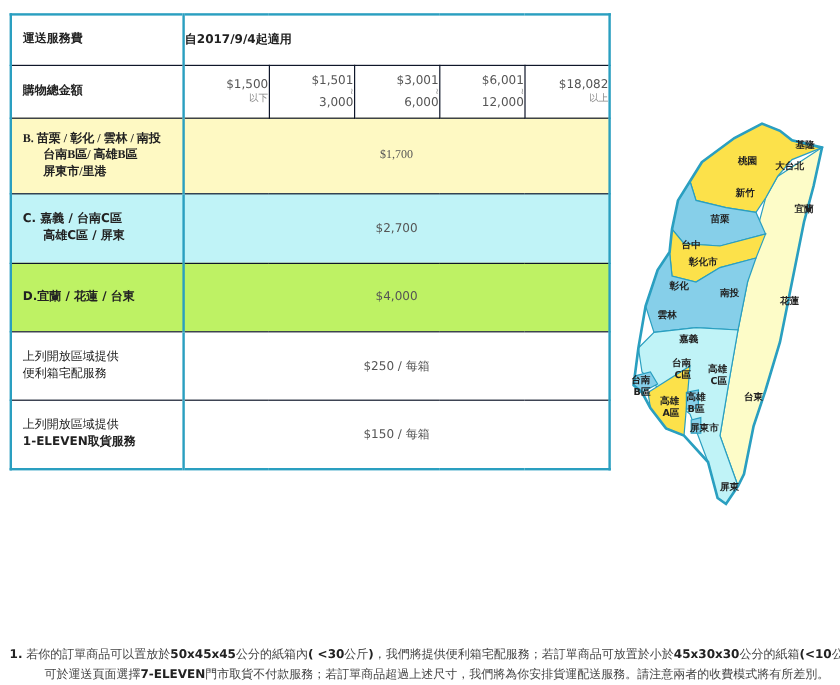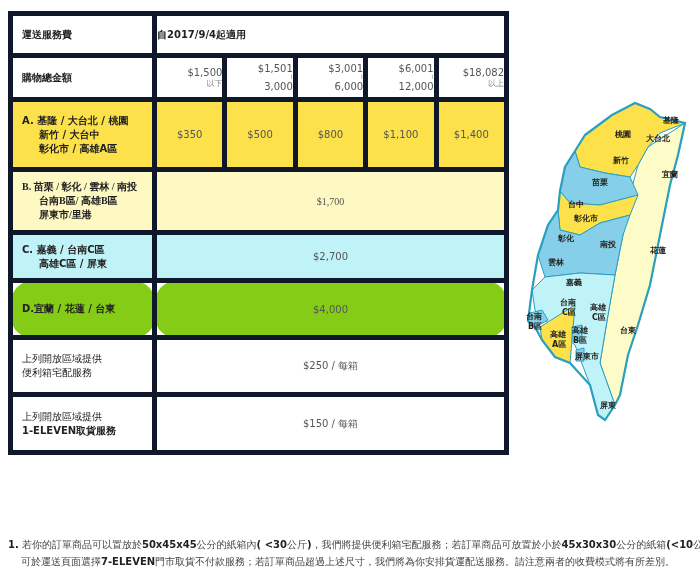--- a/index.html
+++ b/index.html
@@ -1,29 +1,29 @@
 <!DOCTYPE html>
 <html><head>
 <meta charset="utf-8">
 <style>
   * { box-sizing: border-box; margin: 0; padding: 0; }
   body { width: 700px; height: 571px; background: #ffffff; position: relative; overflow: hidden;
          font-family: "DejaVu Sans", "Liberation Sans", sans-serif; color: #222; }
   .tbl { position: absolute; left: 8px; top: 11px; width: 501px; border: 2px solid #2a9fc0; border-collapse: collapse; table-layout: fixed; }
-  .tbl td { border: 5px solid #0f172a; font-size: 10px; vertical-align: middle; }
+  .tbl td { border: 1px solid #0f172a; font-size: 10px; vertical-align: middle; }
   .tbl td.lbl { width: 144px; padding-left: 9px; font-weight: bold; font-size: 10px; line-height: 14px; border-right: 2px solid #2a9fc0; }
   .tbl td.val { text-align: center; color: #555; font-size: 10px; }
   .hdr-date { font-weight: bold; font-size: 12px; color: #222; }
   .amt { text-align: right; color: #555; font-size: 10px; line-height: 11px; }
   .amt .sub { font-size: 8px; color: #888; display: block; }
   .amt .tilde { font-size: 7px; color: #888; display: block; line-height: 7px; }
   .row-a td { background: #fce14a; }
   .row-b td { background: #fef9c3; font-family: Liberation Serif, serif; }
   .row-c td { background: #c0f3f7; }
-  .row-d td { background: #84cc16; border-radius: 21px; }
+  .row-d td { background: #bef264; }
   .zone-letter { font-weight: bold; }
   .indent { padding-left: 17px; display: block; }
   .note { position: absolute; left: 8px; font-size: 10px; color: #444; white-space: nowrap; }
   .note b { color: #222; }
   .map { position: absolute; left: 520px; top: 95px; width: 180px; height: 350px; }
   .map text { font-size: 8px; font-weight: bold; fill: #222; font-family: "DejaVu Sans", sans-serif; }
 </style>
 </head>
 <body>
 
@@ -34,41 +34,29 @@
     <td colspan="5" class="hdr-date">自2017/9/4起適用</td>
   </tr>
   <tr style="height:44px">
     <td class="lbl">購物總金額</td>
     <td class="amt"><span>$1,500</span><span class="sub">以下</span></td>
     <td class="amt"><span>$1,501</span><span class="tilde">≀</span><span style="display:block">3,000</span></td>
     <td class="amt"><span>$3,001</span><span class="tilde">≀</span><span style="display:block">6,000</span></td>
     <td class="amt"><span>$6,001</span><span class="tilde">≀</span><span style="display:block">12,000</span></td>
     <td class="amt"><span>$18,082</span><span class="sub">以上</span></td>
   </tr>
-  <tr class="row-a" style="height:70px">
-    <td class="lbl">
-      <span class="zone-letter">A.</span> <span>基隆 / 大台北 / 桃園</span>
-      <span class="indent">新竹 / 大台中</span>
-      <span class="indent">彰化市 / 高雄A區</span>
-    </td>
-    <td class="val">$350</td>
-    <td class="val">$500</td>
-    <td class="val">$800</td>
-    <td class="val">$1,100</td>
-    <td class="val">$1,400</td>
-  </tr>
   <tr class="row-b" style="height:63px">
     <td class="lbl">
       <span class="zone-letter">B.</span> <span>苗栗 / 彰化 / 雲林 / 南投</span>
       <span class="indent">台南B區/ 高雄B區</span>
       <span class="indent">屏東市/里港</span>
     </td>
     <td colspan="5" class="val">$1,700</td>
   </tr>
-  <tr class="row-c" style="height:48px">
+  <tr class="row-c" style="height:58px">
     <td class="lbl">
       <span class="zone-letter">C.</span> <span>嘉義 / 台南C區</span>
       <span class="indent">高雄C區 / 屏東</span>
     </td>
     <td colspan="5" class="val">$2,700</td>
   </tr>
   <tr class="row-d" style="height:57px">
     <td class="lbl">
       <span class="zone-letter">D.</span><span>宜蘭 / 花蓮 / 台東</span>
     </td>
@@ -137,15 +125,15 @@
   <text x="30" y="242">高雄</text>
   <text x="32" y="252">A區</text>
   <text x="55" y="264">屏東市</text>
   <text x="100" y="238">台東</text>
   <text x="80" y="313">屏東</text>
 </svg>
 
 <div class="note" style="top:538px">
   <b>1.</b> <span>若你的訂單商品可以置放於</span><b>50x45x45</b><span>公分的紙箱內</span><b>( &lt;30</b><span>公斤</span><b>)</b><span>，我們將提供便利箱宅配服務；若訂單商品可放置於小於</span><b>45x30x30</b><span>公分的紙箱</span><b>(&lt;10</b><span>公斤</span><b>)</b>
 </div>
-<div class="note" style="top:555px; left:21px">
+<div class="note" style="top:555px; left:37px">
   <span>可於運送頁面選擇</span><b>7-ELEVEN</b><span>門市取貨不付款服務；若訂單商品超過上述尺寸，我們將為你安排貨運配送服務。請注意兩者的收費模式將有所差別。</span>
 </div>
 
 </body></html>

